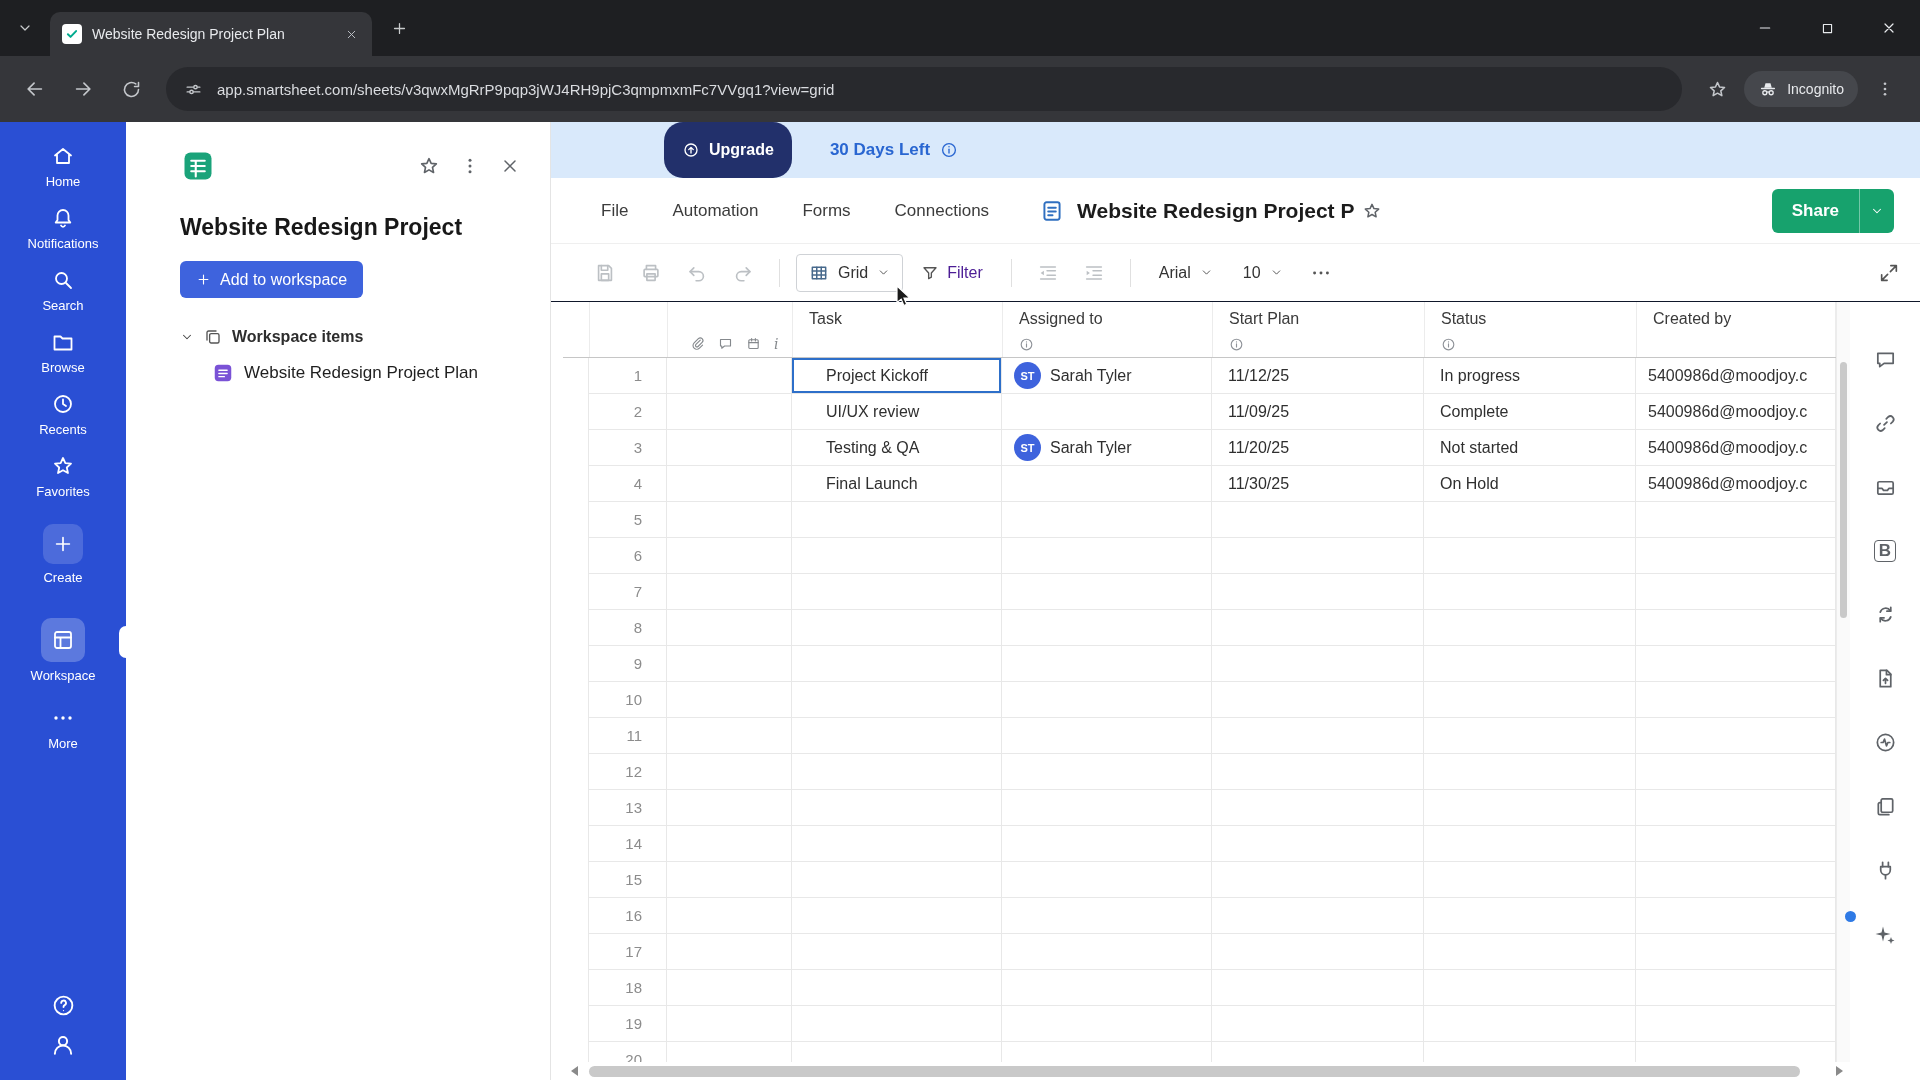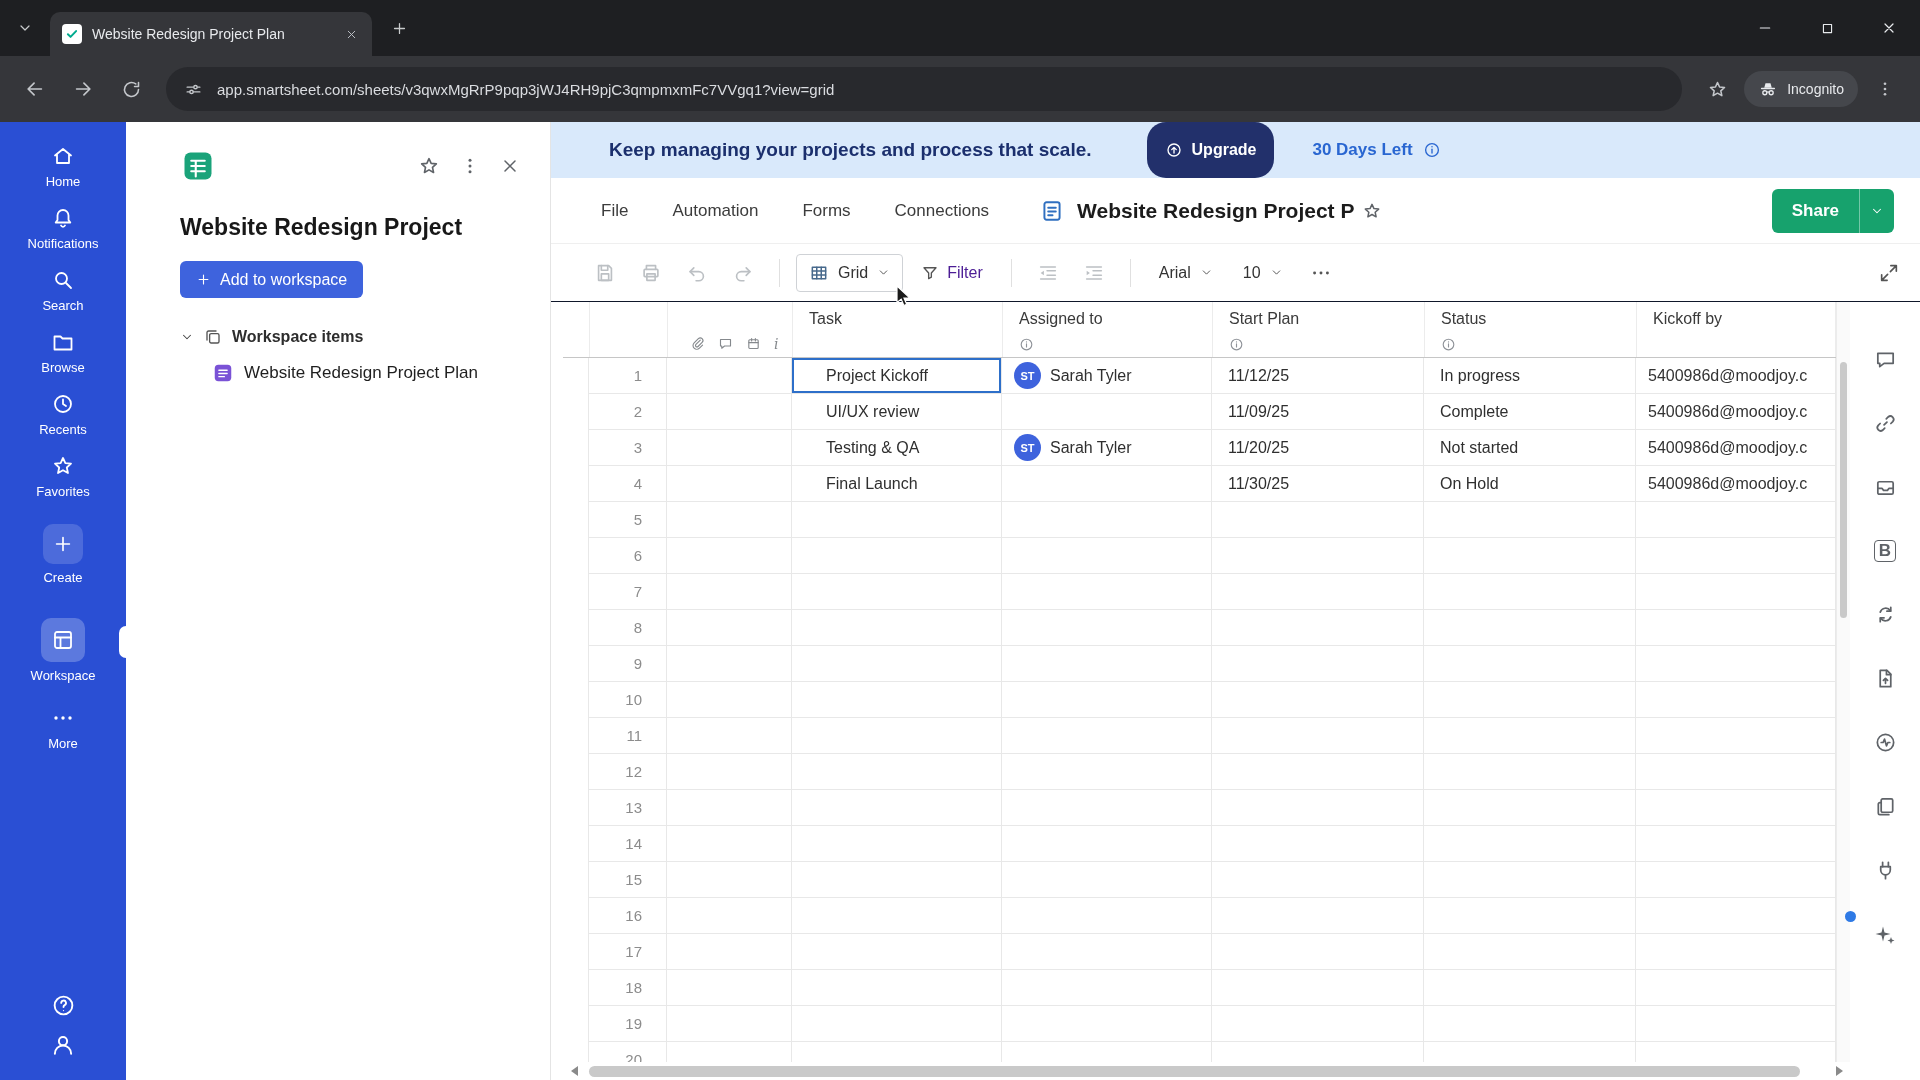--- a/index.html
+++ b/index.html
@@ -375,21 +375,20 @@
             <rect x="3" y="3" width="18" height="18" rx="4" fill="#7a52d6"></rect>
             <path d="M7.5 9h9M7.5 12.5h9M7.5 16h6" stroke="#fff" stroke-width="1.5" fill="none" stroke-linecap="round"></path>
           </svg>
         <span>Website Redesign Project Plan</span>
       </div>
     </aside>
 
     <div class="main">
 
       <div class="banner">
-        <span class="banner-msg">Keep managing your projects and process that scale.</span>
         <button class="upgrade" style="border:none">
           <svg class="ic" width="18" height="18" viewBox="0 0 24 24">
               <circle cx="12" cy="12" r="8"></circle>
               <path d="M12 16v-7M9 11.5 12 8.5l3 3"></path>
             </svg>
           <span>Upgrade</span>
         </button>
         <span class="days">30 Days Left</span>
         <span class="binfo">
           <svg class="ic" width="18" height="18" viewBox="0 0 24 24">
@@ -573,21 +572,21 @@
                   <span class="lab">Status</span>
                   <span class="inf">
                       <svg class="ic" width="15" height="15" viewBox="0 0 24 24">
                         <circle cx="12" cy="12" r="8.5"></circle>
                         <path d="M12 11v5"></path>
                         <circle cx="12" cy="7.8" r="1" fill="currentColor" stroke="none"></circle>
                       </svg>
                     </span>
                 </div>
                 <div class="gh c-created">
-                  <span class="lab">Kickoff by</span>
+                  <span class="lab">Created by</span>
                   <span></span>
                 </div>
               </div>
               <div class="grows" id="grid-rows">
                   <div class="grow">
                     <div class="gc c-strip"></div>
                     <div class="gc c-num">1</div>
                     <div class="gc c-gutter"></div>
                     <div class="gc c-task sel">Project Kickoff</div>
                     <div class="gc c-assign">

